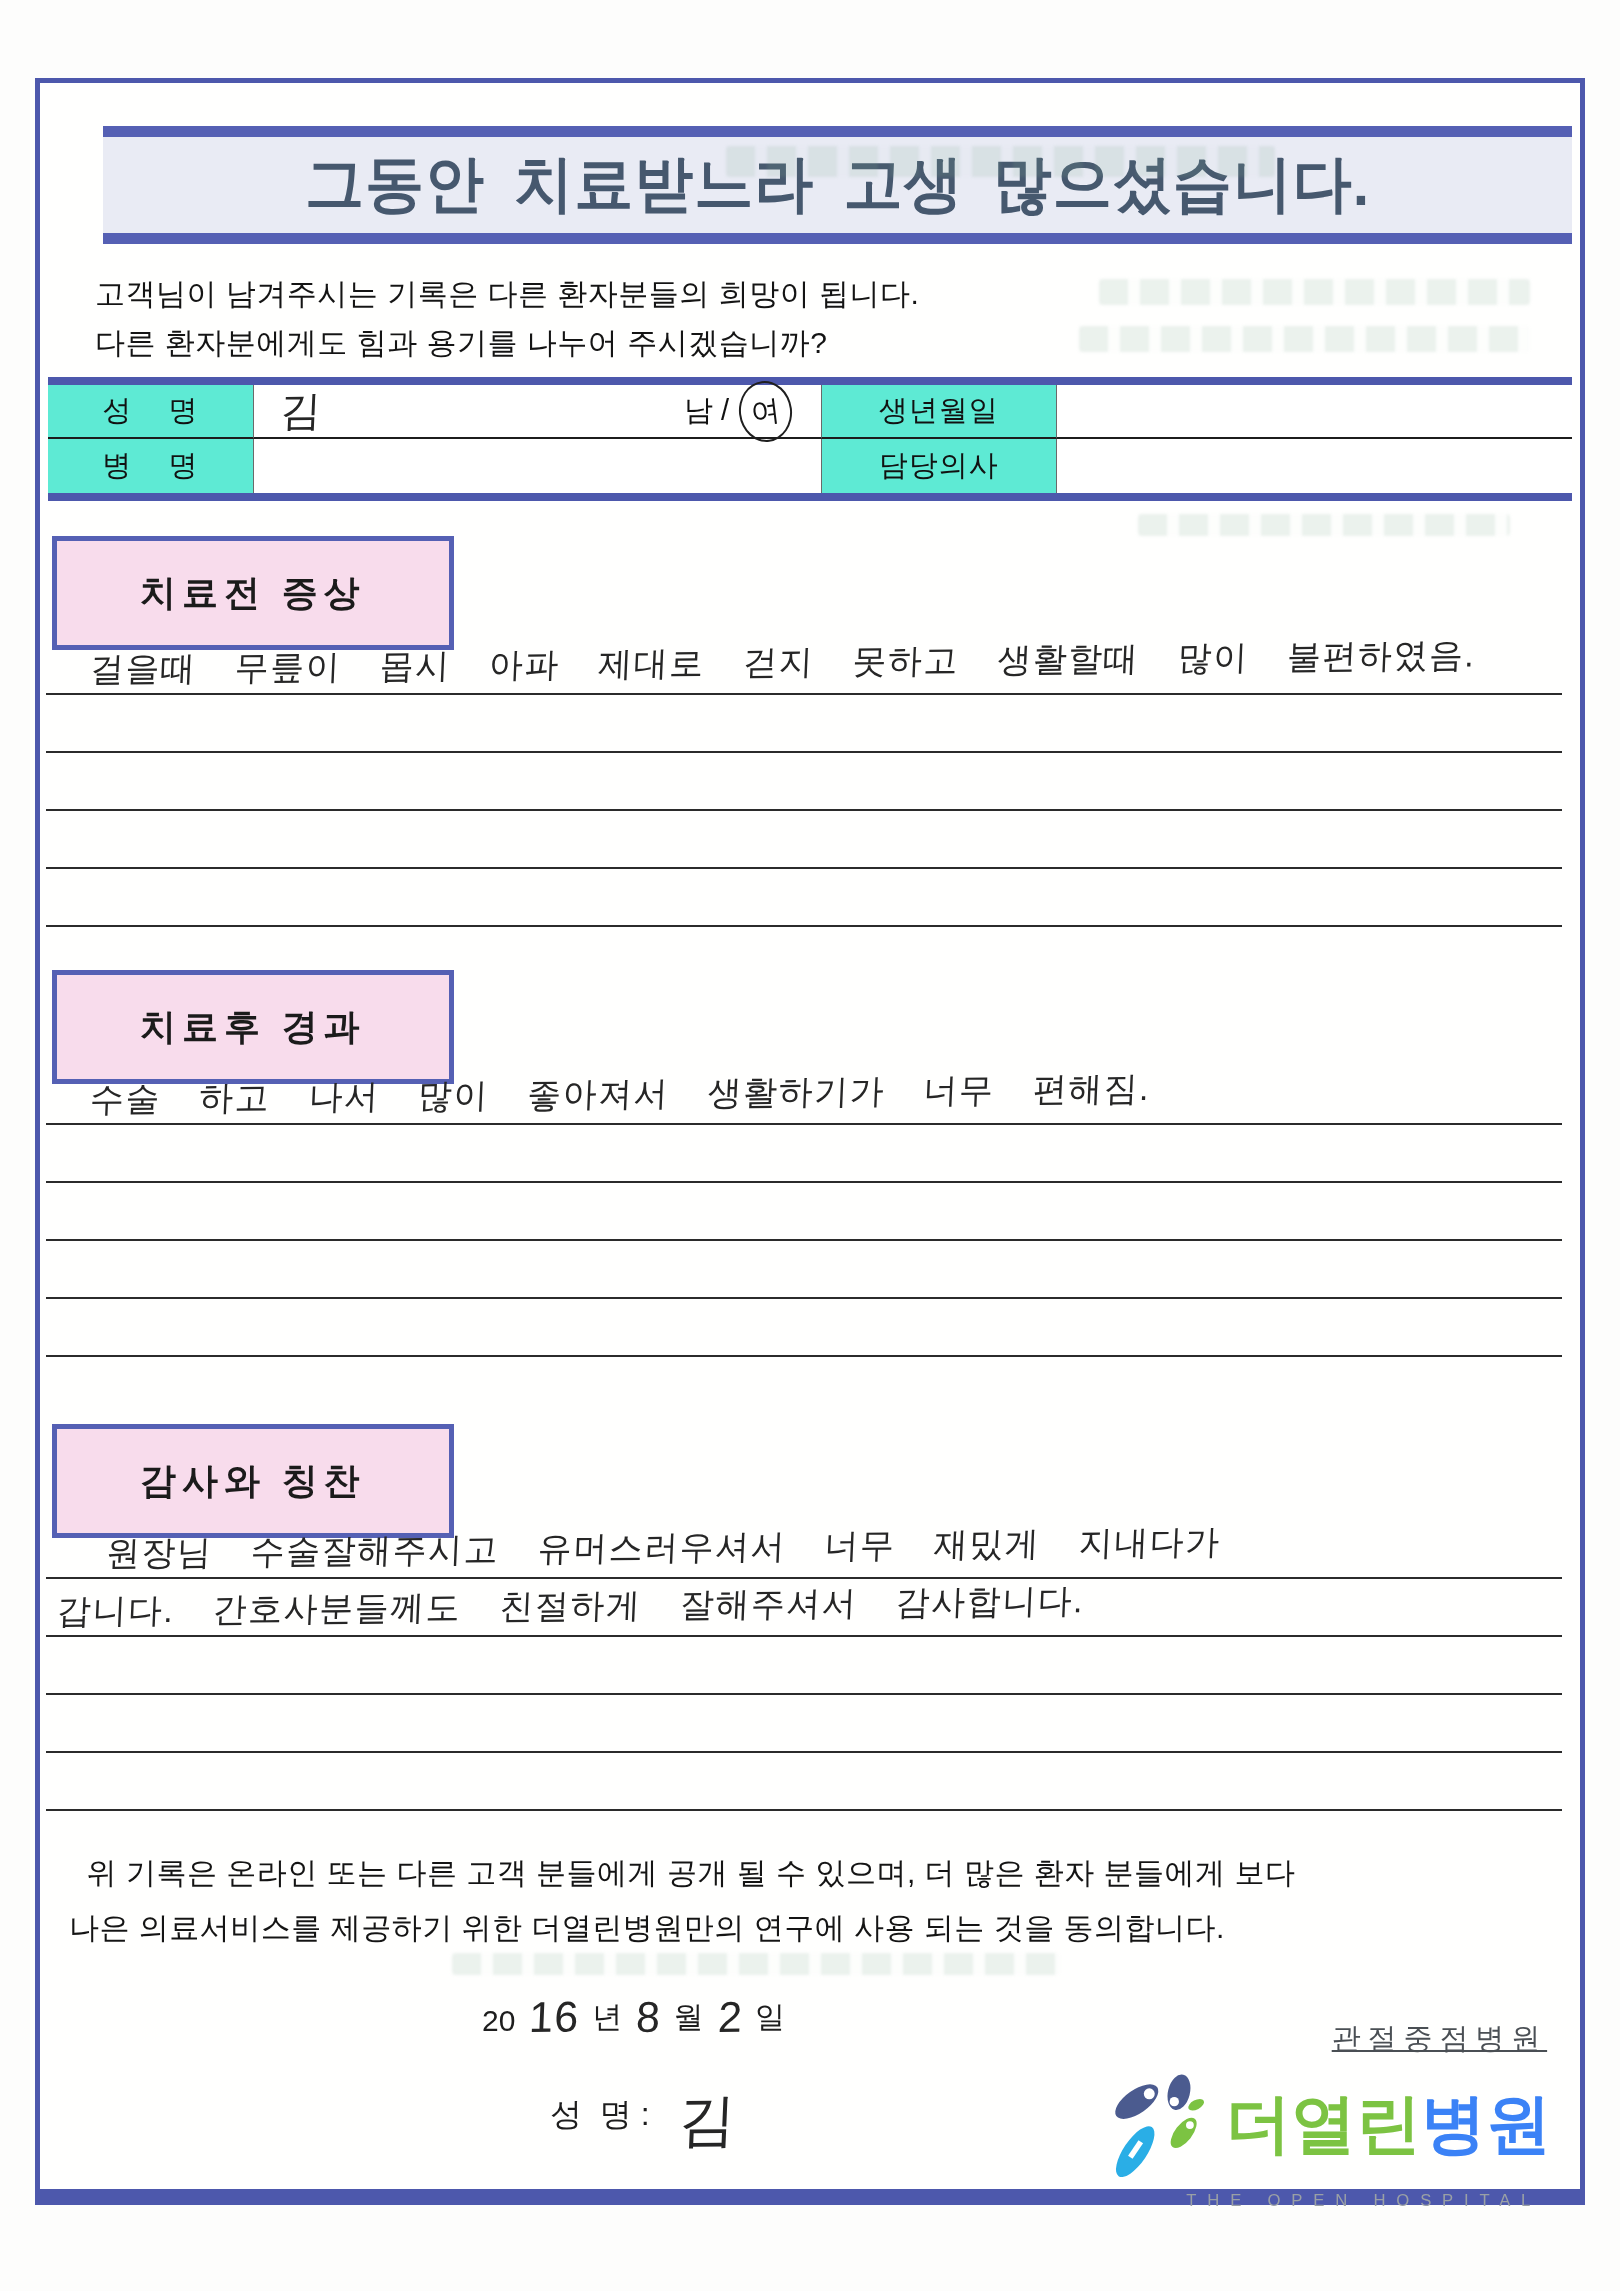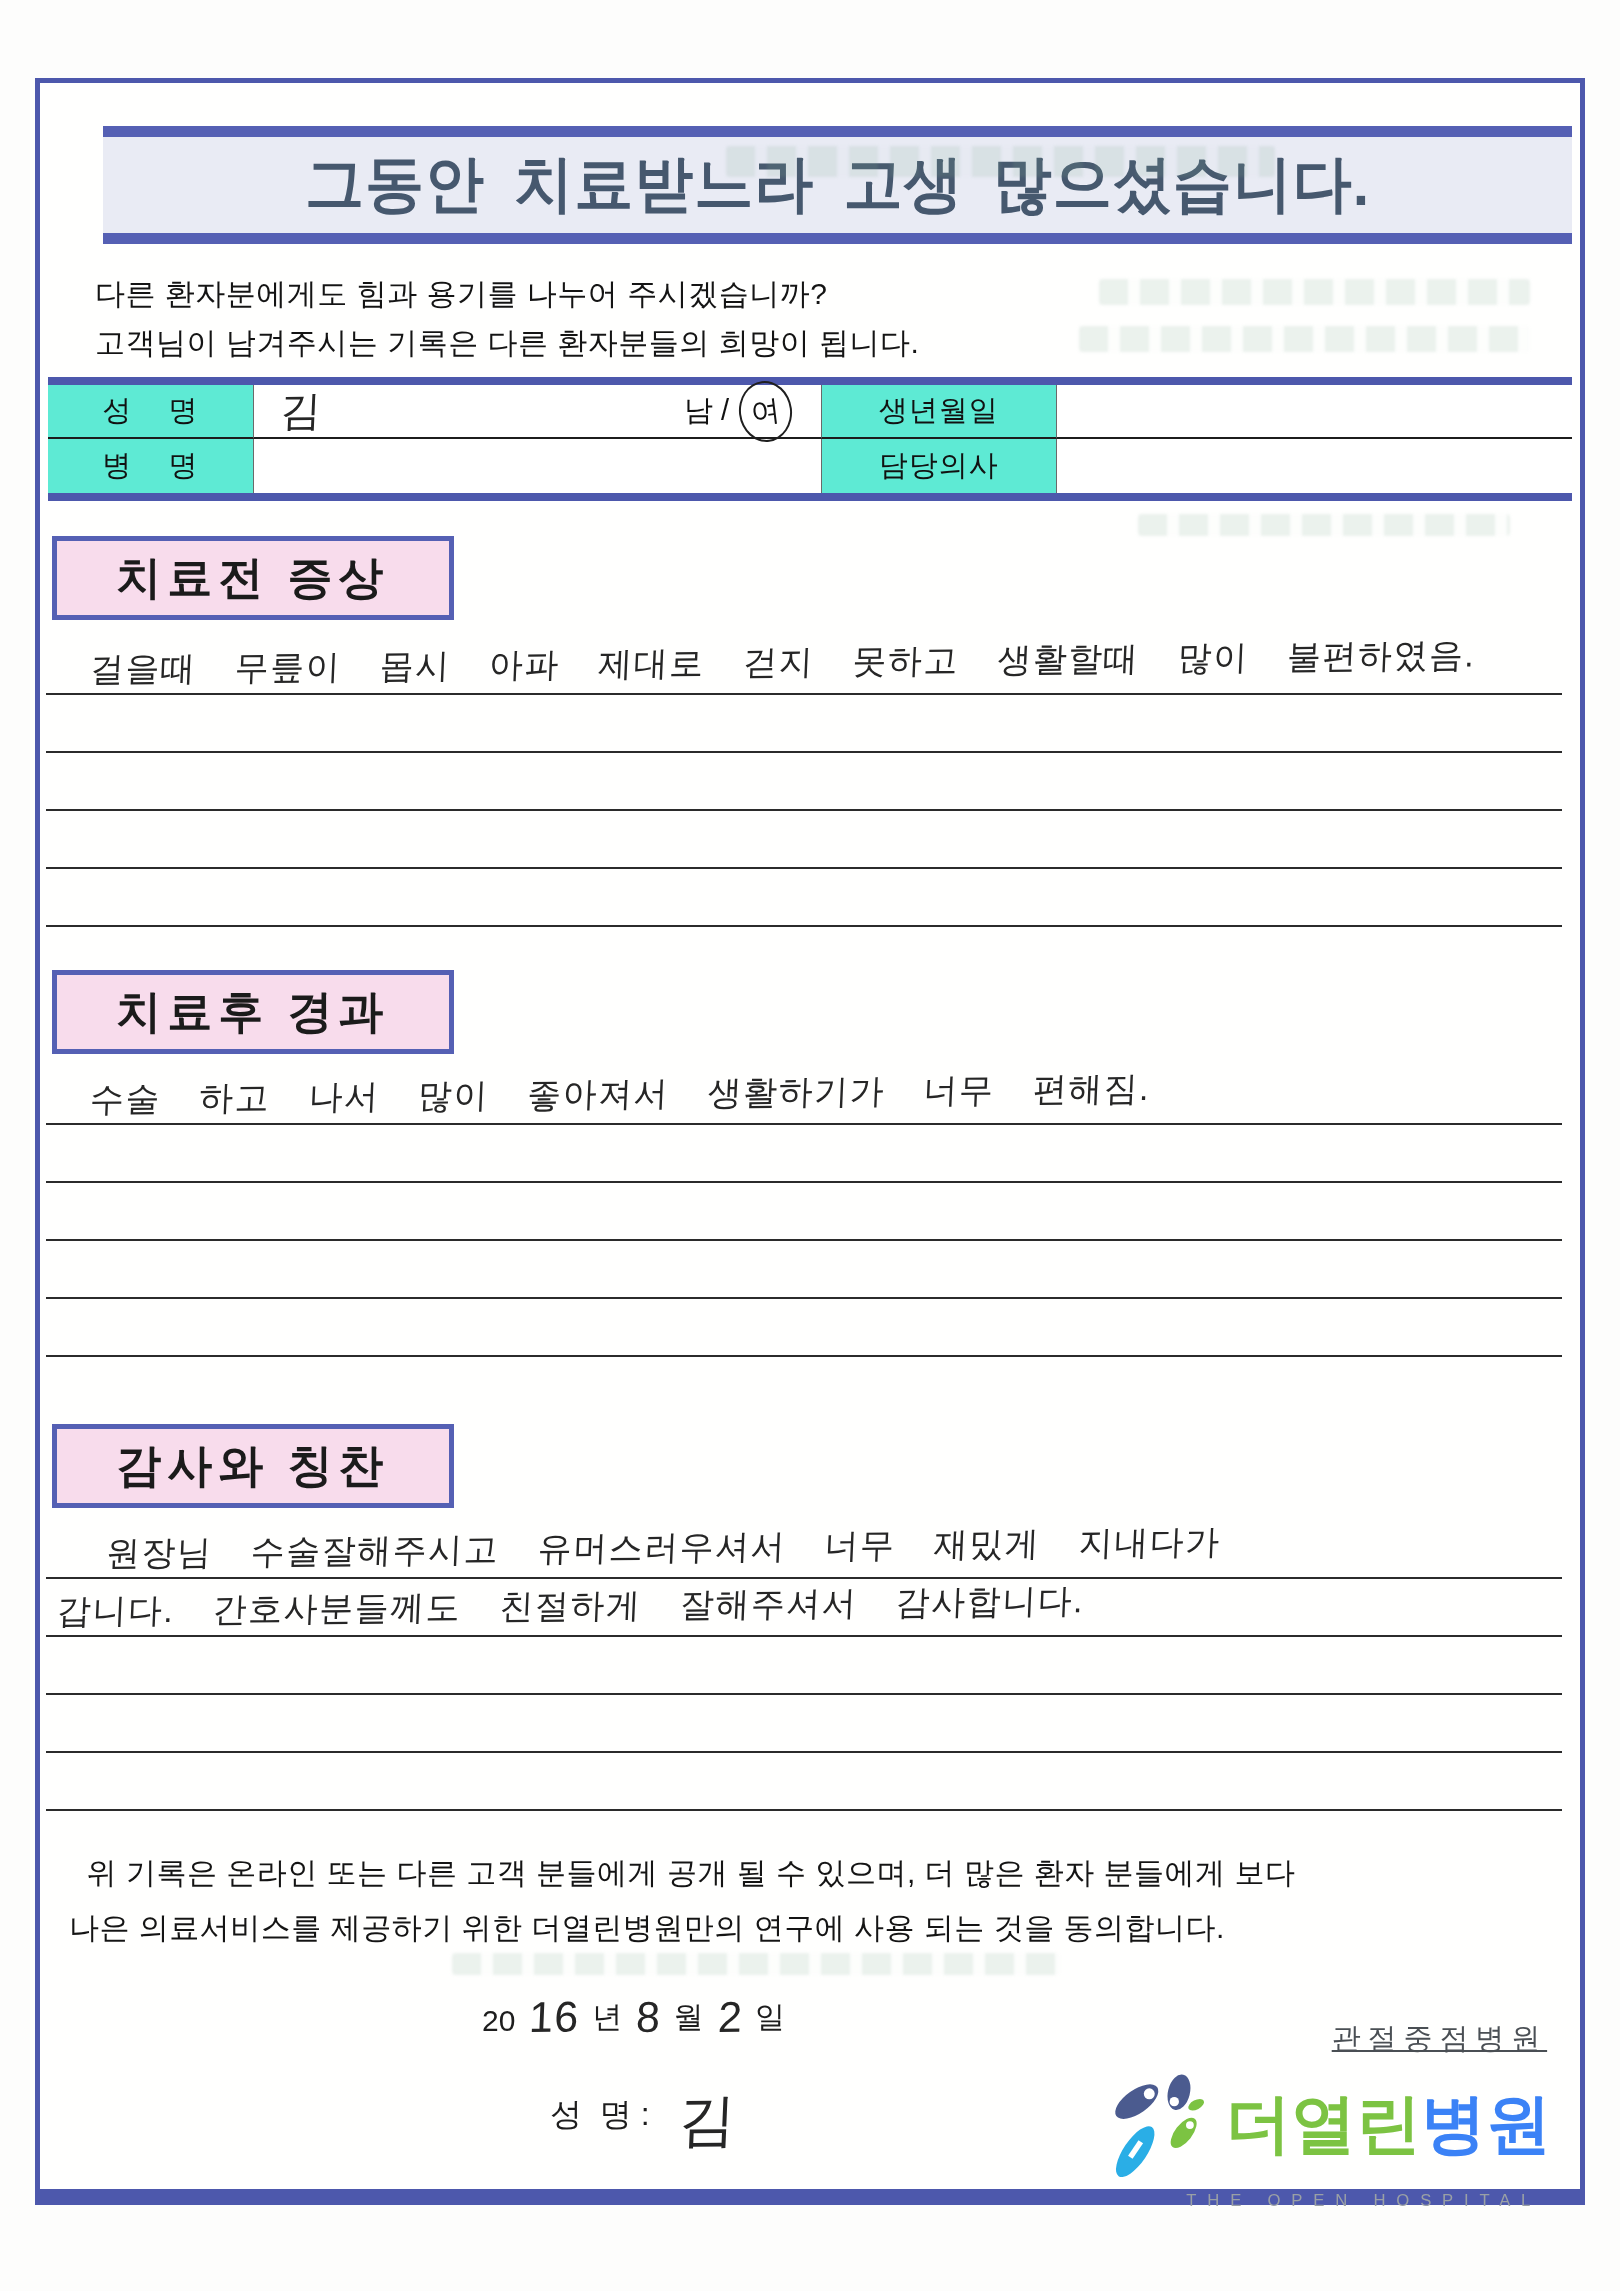--- a/index.html
+++ b/index.html
@@ -56,24 +56,24 @@
   }
   
   .hand {
     font-size: 34px; color: #262626;
     letter-spacing: 1.5px; word-spacing: 27.4px; white-space: nowrap;
     transform: rotate(-0.6deg) skewX(-3deg); transform-origin: left bottom;
   }
   .hand.big { font-size: 41px; word-spacing: 5.9px; }
   
   .section-header {
-    position: absolute; left: 11.8px; width: 402px; height: 84px;
+    position: absolute; left: 11.8px; width: 402px; height: 114px;
     border: 5.9px solid #5560b4; background: #f8dcec;
     display: flex; align-items: center; justify-content: center;
-    font-size: 45px; font-weight: bold; letter-spacing: 5.9px; color: #1b1b1b;
+    font-size: 36px; font-weight: bold; letter-spacing: 5.9px; color: #1b1b1b;
     white-space: pre;
   }
   
   .lines { position: absolute; left: 5.9px; right: 17.6px; }
   .ruled-line { height: 57px; border-bottom: 2.9px solid #2b2b2b; position: relative; margin-bottom: 1px; }
   .ruled-line .hand { position: absolute; bottom: 0px; left: 43px; }
   .ruled-line .hand.indent0 { left: 9.8px; }
   
   .consent { position: absolute; left: 29px; right: 29px; top: 1762px; font-size: 30px; color: #141414; line-height: 55px; letter-spacing: 0.5px; }
   .consent .l1 { padding-left: 17.6px; }
@@ -114,22 +114,22 @@
       <div class="bar"></div>
     </div>
 
     <div class="ghost" style="top:63px; left:686px; width:549px; height:31px;"></div>
     <div class="ghost" style="top:196px; left:1059px; width:431px;"></div>
     <div class="ghost" style="top:243px; left:1039px; width:451px;"></div>
     <div class="ghost" style="top:431px; left:1098px; width:372px; height:21.6px;"></div>
     <div class="ghost" style="top:1870px; left:412px; width:608px; height:21.6px;"></div>
 
     <div class="intro">
+      <div>고객님이 남겨주시는 기록은 다른 환자분들의 희망이 됩니다.</div>
       <div>다른 환자분에게도 힘과 용기를 나누어 주시겠습니까?</div>
-      <div>고객님이 남겨주시는 기록은 다른 환자분들의 희망이 됩니다.</div>
     </div>
 
     <div class="info-table">
       <div class="cell label row1">성    명</div>
       <div class="cell value row1">
         <span class="hand big">김</span>
         <span class="gender-wrap">
           <span>남 /</span>
           <span class="circled">여</span>
         </span>

